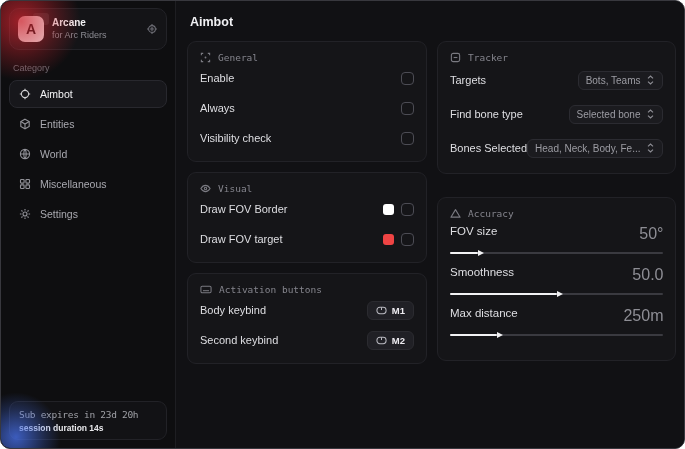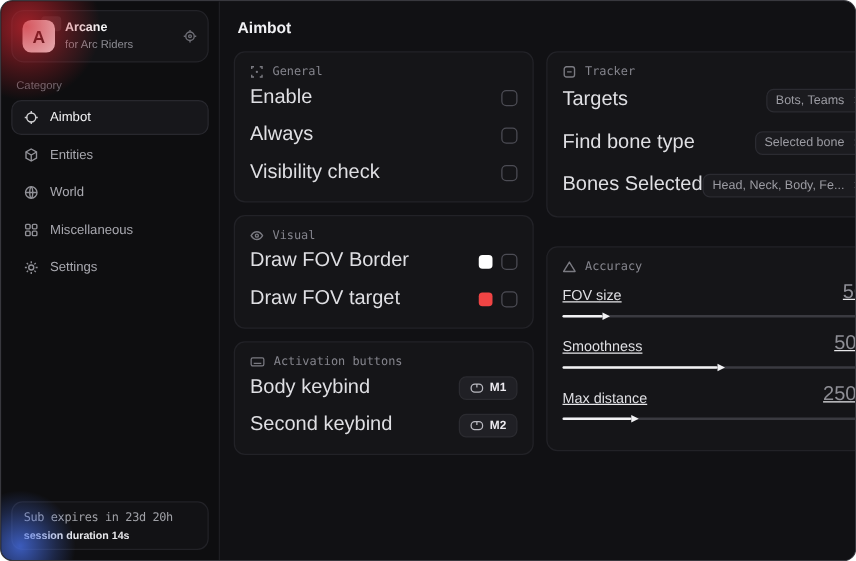--- a/index.html
+++ b/index.html
@@ -44,33 +44,33 @@
   .columns { display:flex; gap:10px; align-items:flex-start; }
   .col { display:flex; flex-direction:column; gap:10px; }
   .col-left { width:240px; min-width:240px; }
   .col-right { flex:1;gap:23px; }
   .card { background:#151518; border:1px solid #222227; border-radius:9px; padding:10px 12px 12px 12px; }
   .card-title { display:flex; align-items:center; gap:7px; color:#85858d; font-family:"DejaVu Sans Mono", monospace;
     font-size:9.5px; margin-bottom:4px; }
   .card-title .ci { display:flex; opacity:0.9; }
   .row { display:flex; align-items:center; justify-content:space-between; min-height:22px; }
   .row + .row { margin-top:8px; }
-  .row-label { font-size:16px; color:#dfdfe3; font-weight:500; white-space:nowrap; }
+  .row-label { font-size:11px; color:#dfdfe3; font-weight:500; white-space:nowrap; }
   .row-right { display:flex; align-items:center; gap:7px; }
   .checkbox { width:13px; height:13px; border-radius:4px; border:1.5px solid #4c4c54; background:transparent; cursor:pointer; }
   .swatch { width:11px; height:11px; border-radius:3px; cursor:pointer; }
   .dd-btn { display:flex; gap:6px; background:#1b1b1f; border:1px solid #2b2b31;
     border-radius:6px; padding:3px 7px; font-size:10px; color:#9c9ca3; cursor:pointer; white-space:nowrap; }
   .dd-btn .ddi { display:flex; color:#8c8c93; }
   .key-btn { display:flex; align-items:center; gap:5px; background:#202025; border:1px solid #2b2b30;
     border-radius:6px; padding:3px 8px; font-size:9.5px; font-weight:bold; color:#eceaef; cursor:pointer; }
   .key-btn .ki { display:flex; color:#b9b9c0; }
 
   .slider-group { margin-top:6px; }
-  .slider-head { display:flex; justify-content:space-between; align-items:flex-end;text-decoration:underline; }
+  .slider-head { display:flex; justify-content:space-between; align-items:flex-start; }
   .slider-label { font-size:11.5px; font-weight:500; color:#dfdfe3; }
   .slider-value { font-size:16px; color:#8e8e95; }
   .slider-track { position:relative; height:2px; background:#3a3a40; border-radius:2px; margin:9px 0 12px 0; cursor:pointer; }
   .slider-fill { position:absolute; left:0; top:0; bottom:0; background:#f2f2f4; border-radius:2px; }
   .slider-fill::after { content:''; position:absolute; right:-6px; top:50%; transform:translateY(-50%);
     width:0; height:0; border-left:6px solid #f2f2f4; border-top:3.5px solid transparent; border-bottom:3.5px solid transparent; }
   svg { display:block; }
 </style>
 </head>
 <body>

